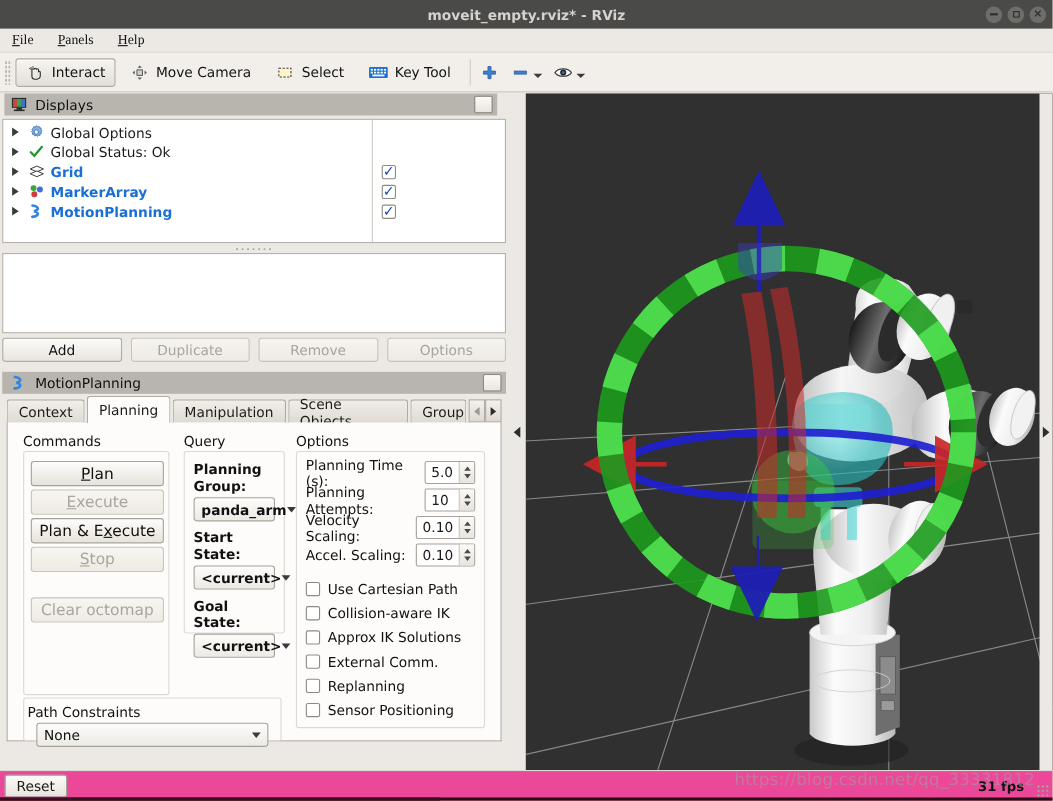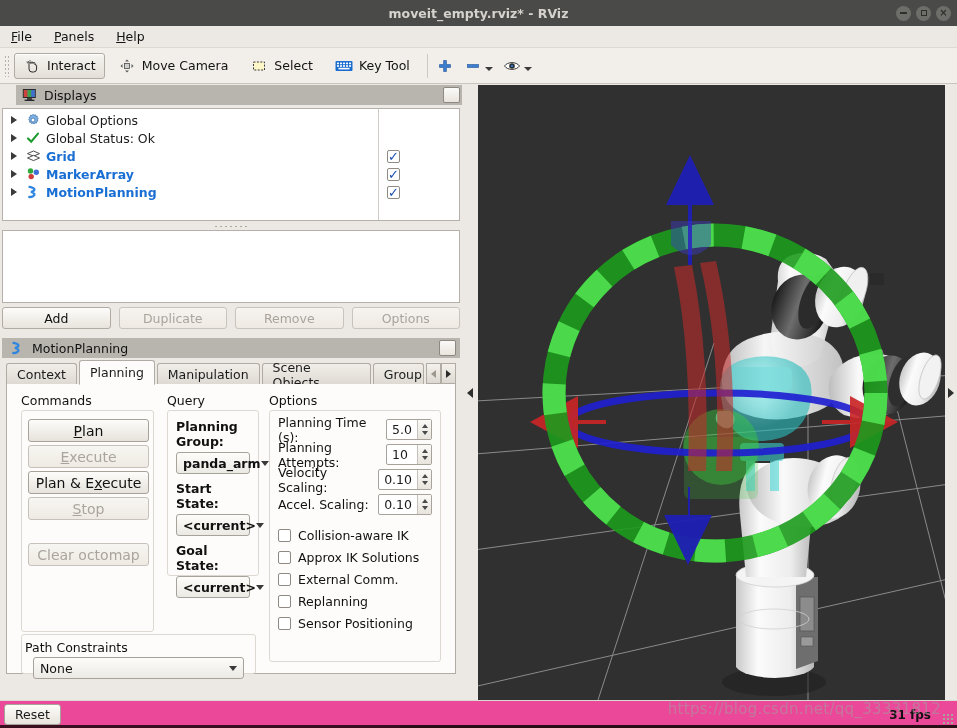--- a/index.html
+++ b/index.html
@@ -36,21 +36,21 @@
   .wbtn i { font-style: normal; display:block; }
   .wbtn.min i { width:7px; height:1.6px; background:#2e2e2c; }
   .wbtn.max i { width:6px; height:6px; border:1.6px solid #2e2e2c; }
 
   
   #menubar {
     height: 22px; background: #ece9e4;
     display: flex; align-items: center; padding-left: 8px; gap: 16px;
     border-bottom: 1px solid #dcd8d2;
   }
-  #menubar .mitem { font-size: 12.5px; padding: 2px 3px; color:#131313; }
+  #menubar .mitem { font-size: 12.5px; padding: 2px 3px; color:#131313;font-family:Liberation Serif, serif; }
   #menubar .mitem u { text-decoration: underline; }
 
   
   #toolbar {
     height: 36px; background: #f2efea;
     display: flex; align-items: center; padding-left: 4px;
     border-bottom: 1px solid #c9c5be;
     position: relative;
   }
   .grip {
@@ -93,21 +93,21 @@
     position:absolute; right:4px; top:2px; width:17px; height:16px;
     background: linear-gradient(#fbfaf8,#e9e5de);
     border:1px solid #8d8982; border-radius:2px;
   }
 
   
   #displays-tree {
     position:absolute; left:2px; top:23px; width:458px; height:113px;
     background:#fff; border:1px solid #b5b1aa; display:flex;
   }
-  .tree-names { width:376px; border-right:1px solid #cfcbc4; padding-top:2px;}
+  .tree-names { width:336px; border-right:1px solid #cfcbc4; padding-top:2px;}
   .tree-checks { flex:1; padding-top:2px; }
   .trow { height:18px; display:flex; align-items:center; padding-left:4px; gap:4px;}
   .tri {
     width:0;height:0;border-top:4.5px solid transparent;border-bottom:4.5px solid transparent;
     border-left:6px solid #3a3a3a; margin-right:3px; margin-left:4px;
   }
   .tlabel { font-size:12.5px; }
   .tlabel.linkish { color:#1a6fd4; font-weight:bold; }
   .crow { height:18px; display:flex; align-items:center; padding-left:8px; }
   .qcheck {
@@ -363,21 +363,21 @@
       </svg>
     </span>
     <span class="caret-dn"></span>
   </div>
 </div>
 
 <div id="body">
 
   <div id="leftcol">
 
-    <div class="docktitle" style="position:absolute;left:16px;top:0;width:448px;">
+    <div class="docktitle" style="position:absolute;left:4px;top:0;width:448px;">
       <span class="icobox">
         <svg width="15" height="14" viewBox="0 0 15 14">
           <rect x="0.8" y="1" width="13" height="9" fill="#2a2a2a"></rect>
           <rect x="1.8" y="2" width="11" height="7" fill="#3fa34d"></rect>
           <rect x="1.8" y="2" width="3.6" height="7" fill="#cf4040"></rect>
           <rect x="9.2" y="2" width="3.6" height="7" fill="#3f6fcf"></rect>
           <rect x="5" y="10.2" width="5" height="1.6" fill="#2a2a2a"></rect>
           <rect x="2.6" y="11.6" width="9.8" height="1.4" fill="#2a2a2a"></rect>
         </svg>
       </span>
@@ -592,20 +592,24 @@
                 <span class="sv">0.10</span>
                 <span class="sb">
                     <span class="up"></span>
                     <span class="dn"></span>
                   </span>
               </span>
             </div>
 
             <div style="height:6px;"></div>
 
+            <div class="cbrow">
+              <span class="cbox"></span>
+              <span>Use Cartesian Path</span>
+            </div>
             <div class="cbrow">
               <span class="cbox"></span>
               <span>Collision-aware IK</span>
             </div>
             <div class="cbrow">
               <span class="cbox"></span>
               <span>Approx IK Solutions</span>
             </div>
             <div class="cbrow">
               <span class="cbox"></span>

